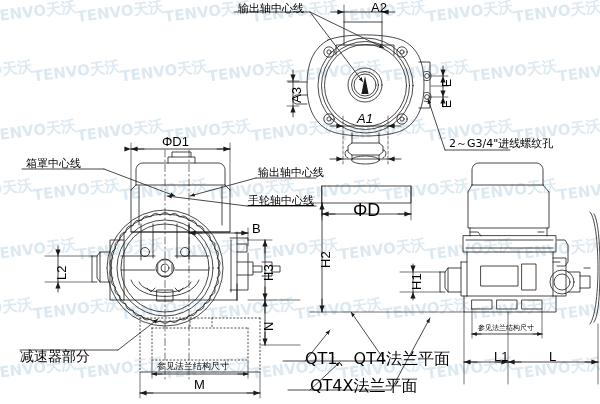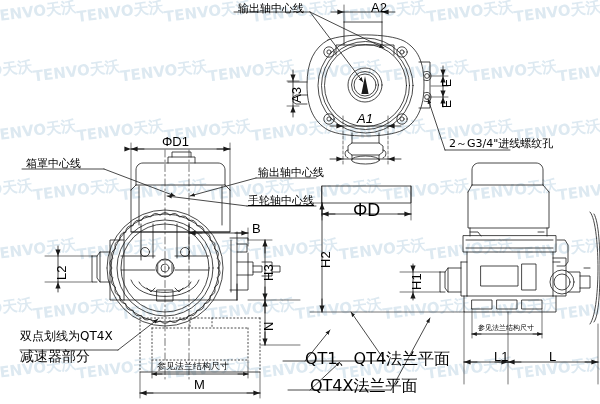--- a/index.html
+++ b/index.html
@@ -510,21 +510,20 @@
   <div class="lbl cn" style="left:238px;top:3px;font-size:11px;">输出轴中心线</div>
 
   <div class="lbl cn" style="left:26px;top:158px;font-size:11px;">箱罩中心线</div>
 
   <div class="lbl cn" style="left:258px;top:167px;font-size:11px;">输出轴中心线</div>
 
   <div class="lbl cn" style="left:248px;top:195px;font-size:11px;text-decoration:underline;">手轮轴中心线</div>
 
   <div class="lbl cn" style="left:449px;top:138px;font-size:11px;">2～G3/4"进线螺纹孔</div>
 
-  <div class="lbl cn" style="left:20px;top:330px;font-size:12px;">双点划线为QT4X</div>
   <div class="lbl cn" style="left:20px;top:349px;font-size:14px;text-align:right;">减速器部分</div>
 
   <div class="lbl cn" style="left:157px;top:362px;font-size:9px;">参见法兰结构尺寸</div>
 
   <div class="lbl cn" style="left:478px;top:325px;font-size:7px;">参见法兰结构尺寸</div>
 
   <div class="lbl cn" style="left:305px;top:351px;font-size:16px;">QT1、QT4法兰平面</div>
 
   <div class="lbl cn" style="left:310px;top:378px;font-size:16px;">QT4X法兰平面</div>
 

